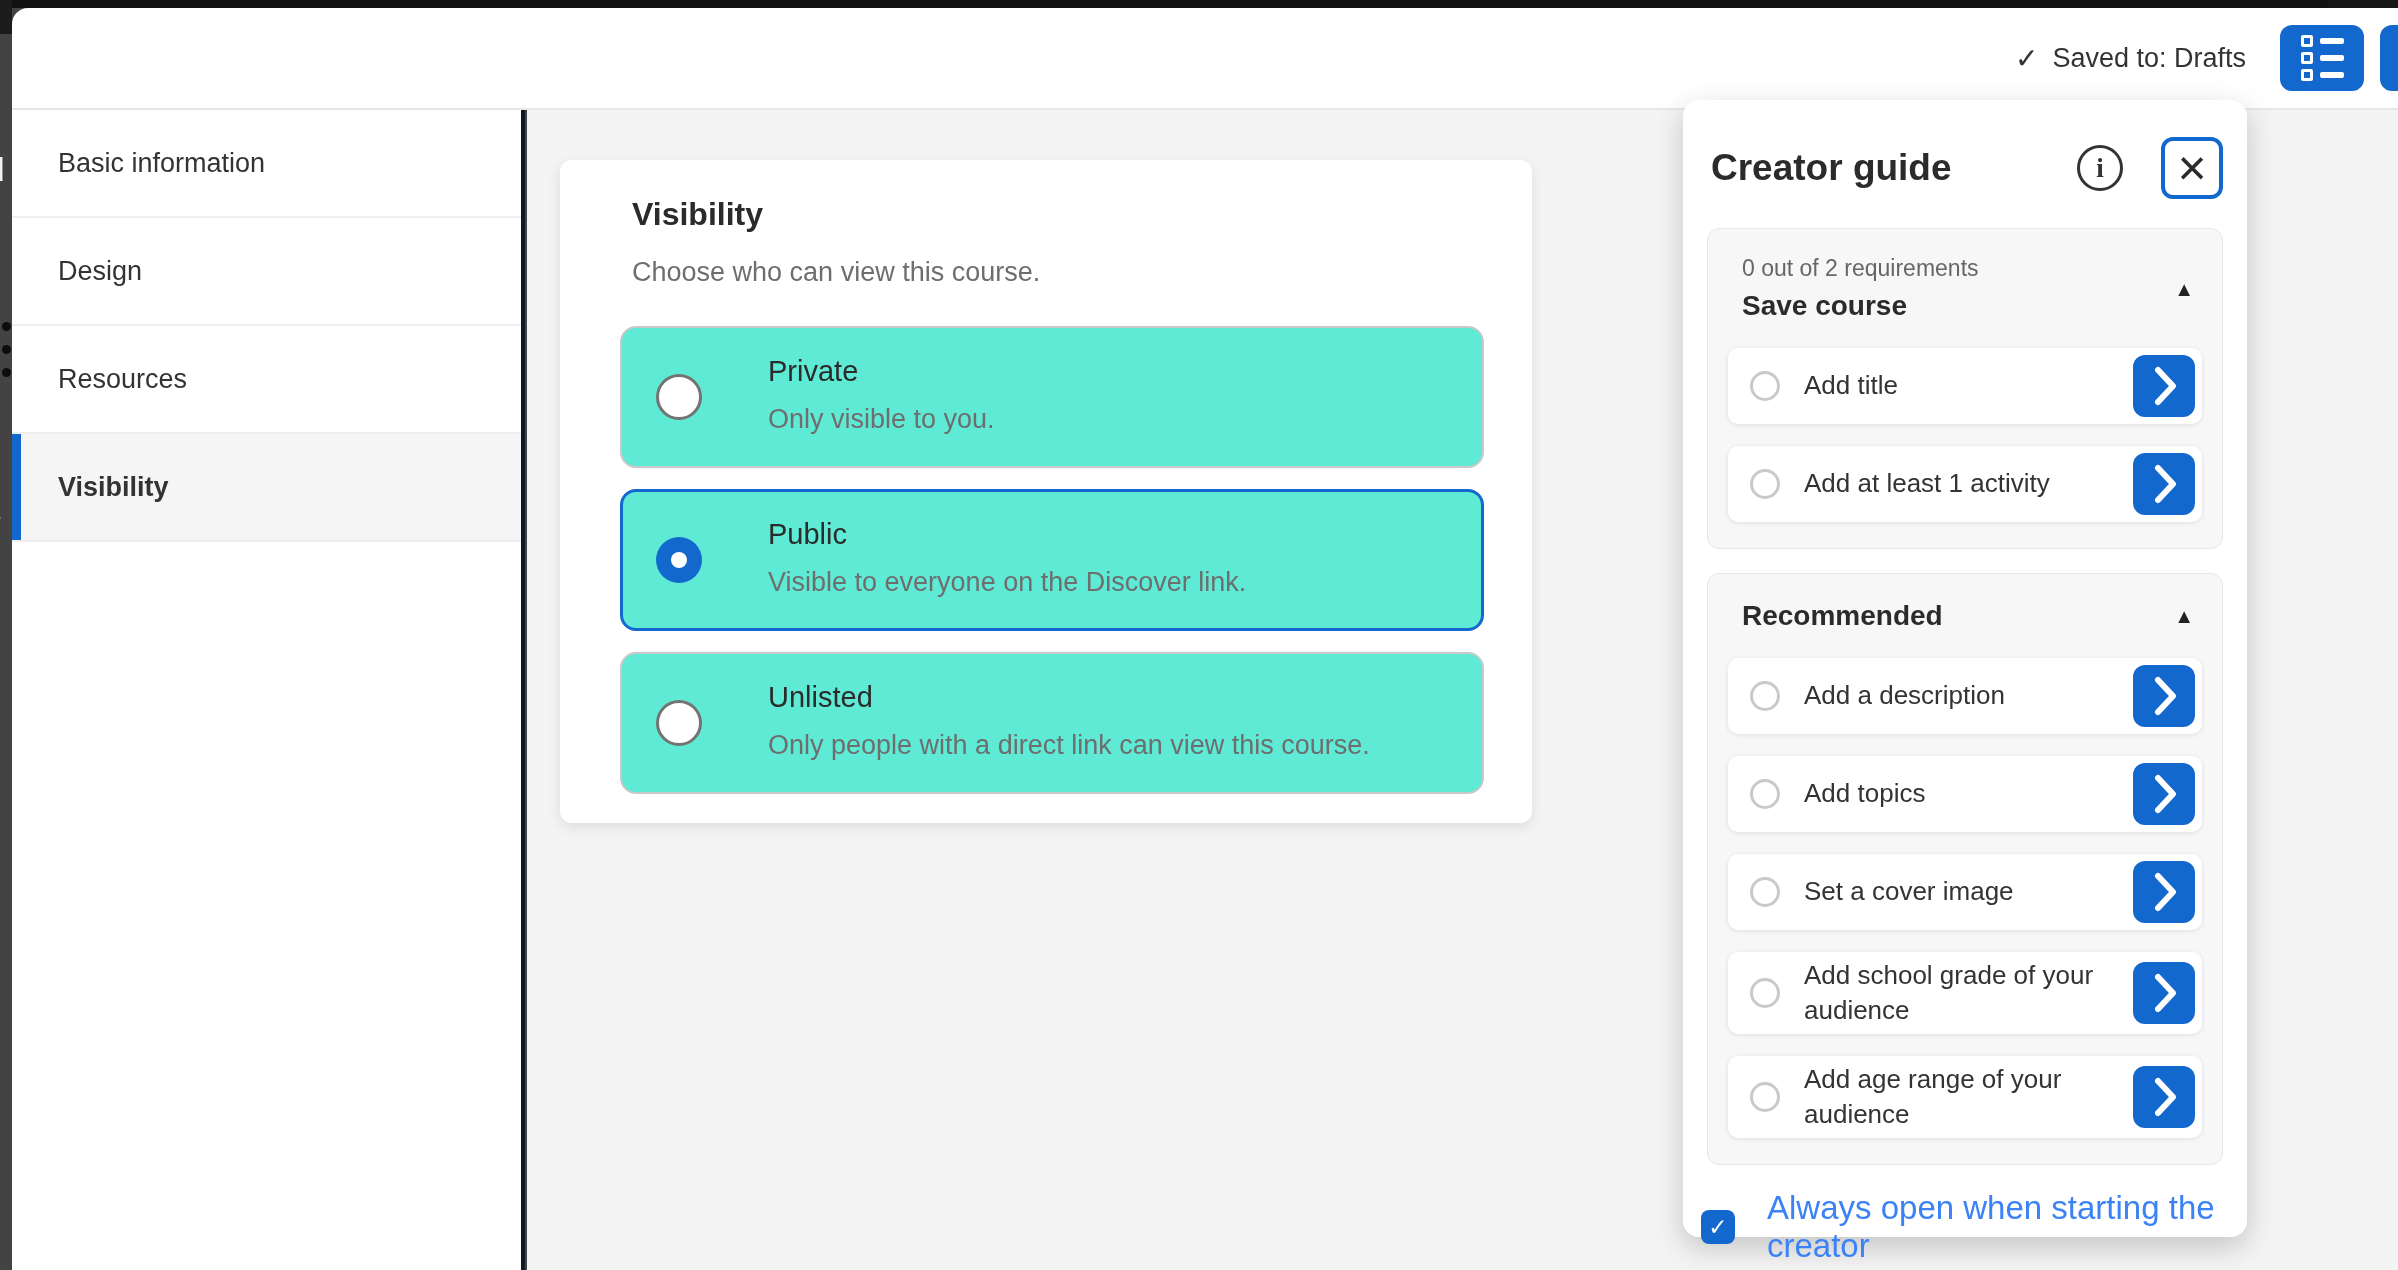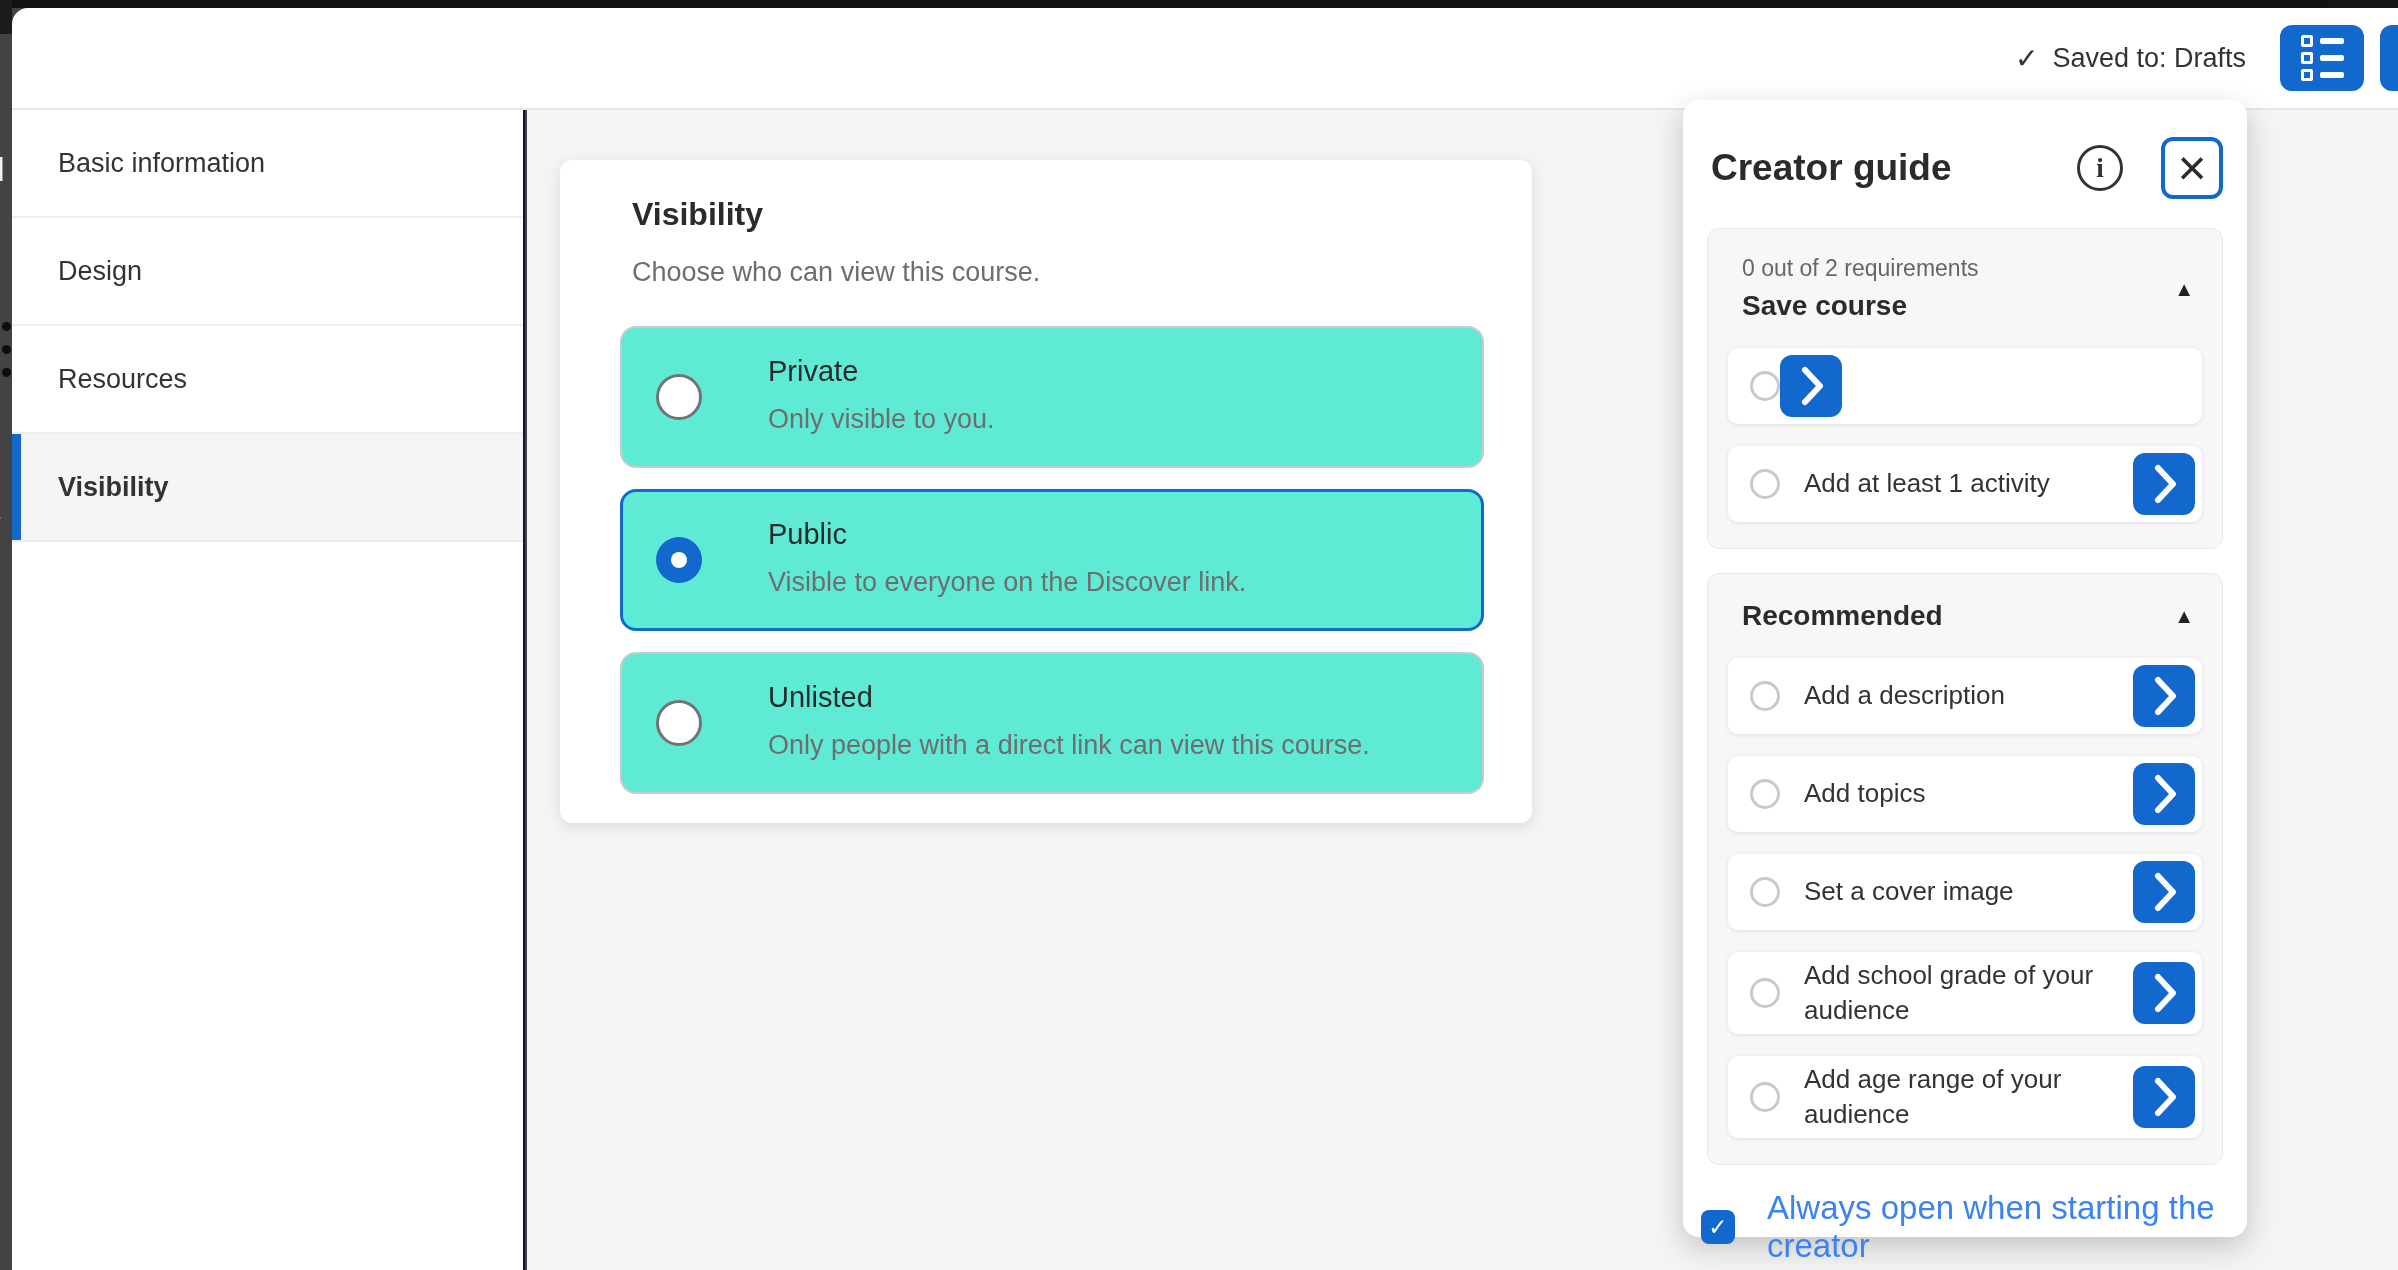--- a/index.html
+++ b/index.html
@@ -31,21 +31,21 @@
   .hbtn { width:84px; height:66px; border-radius:12px; background:#1368CE; border:none; cursor:pointer;
           display:flex; align-items:center; justify-content:center; flex:none; }
   .hbtn.sliver { width:44px; margin-left:16px; }
   .list-icon { display:flex; flex-direction:column; gap:5px; }
   .list-icon .row { display:flex; align-items:center; gap:7px; }
   .list-icon .sq { width:12px; height:12px; border:3px solid #fff; border-radius:2px; }
   .list-icon .bar { width:24px; height:6px; background:#fff; border-radius:2px; }
 
   
   .sidebar { position:absolute; left:12px; top:110px; width:513px; bottom:0; background:#fff;
-             border-right:2px solid #0f172a; }
+             border-right:4px solid #0f172a; }
   .side-item { height:108px; display:flex; align-items:center; padding-left:46px; font-size:27px;
                color:#333; border-bottom:2px solid #EEEEEE; position:relative; cursor:pointer; background:#fff; }
   .side-item.active { background:#F5F5F5; font-weight:700; }
   .side-item.active::before { content:""; position:absolute; left:0; top:0; bottom:0; width:9px; background:#1368CE; }
 
   
   .main-bg { position:absolute; left:527px; top:110px; right:0; bottom:0; background:#F4F4F4; }
 
   .card { position:absolute; left:560px; top:160px; width:972px; height:663px; background:#fff;
           border-radius:12px; box-shadow:0 4px 14px rgba(0,0,0,.10); z-index:1; padding:36px 48px 0 60px; }
@@ -188,20 +188,21 @@
     </div>
 
     <div class="group">
       <div class="group-head">
         <div class="eyebrow">0 out of 2 requirements</div>
         <div class="group-title">Save course</div>
         <button class="collapse">▲</button>
       </div>
       <div class="gitem">
         <span class="gcircle"></span>
+        <span class="gitem-label">Add title</span>
         <button class="chev-btn">
           <svg width="62" height="62" viewBox="0 0 62 62">
             <polyline points="25,15 40,31 25,47" fill="none" stroke="#fff" stroke-width="6" stroke-linecap="round" stroke-linejoin="round"></polyline>
           </svg>
         </button>
       </div>
       <div class="gitem">
         <span class="gcircle"></span>
         <span class="gitem-label">Add at least 1 activity</span>
         <button class="chev-btn">

